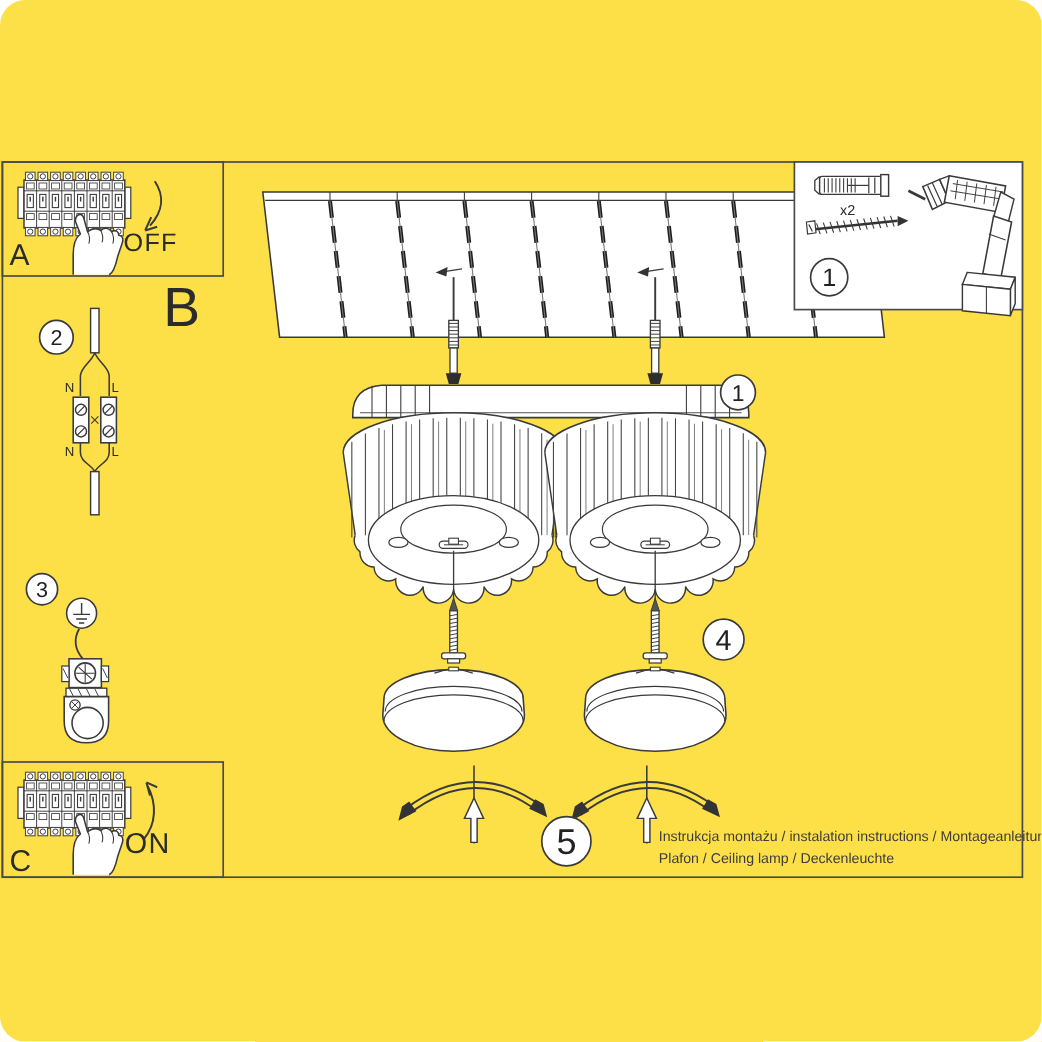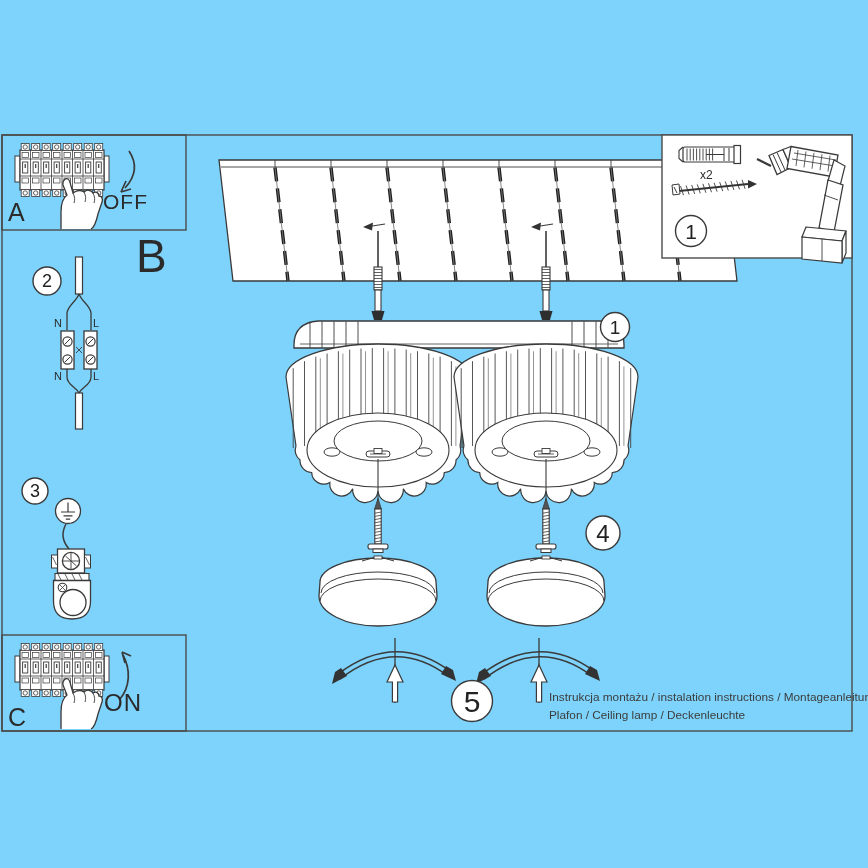--- a/index.html
+++ b/index.html
@@ -1,17 +1,17 @@
 <!DOCTYPE html>
 <html><head>
 <meta charset="utf-8">
 <style>
   html,body{margin:0;padding:0;background:#fff;}
-  #stage{position:relative;width:868px;height:868px;background:#7dd3fc;overflow:hidden;
-         font-family:"Liberation Sans", sans-serif;}
+  #stage{position:relative;width:868px;height:868px;background:#fde047;overflow:hidden;
+         font-family:"Liberation Sans", sans-serif;border-radius:21px;}
   svg{display:block}
   text{fill:#2b2b2b;font-family:"Liberation Sans", sans-serif;}
   .footer-text{fill:#3c3c3c;}
   .num{fill:#222;}
 </style>
 </head>
 <body>
 
 <div id="stage">
 <svg id="scene" width="868" height="868" viewBox="0 0 868 868">

